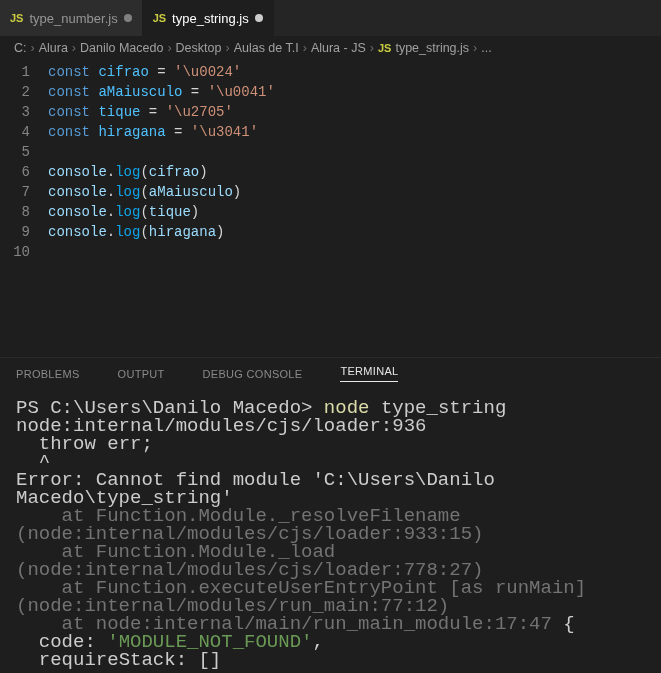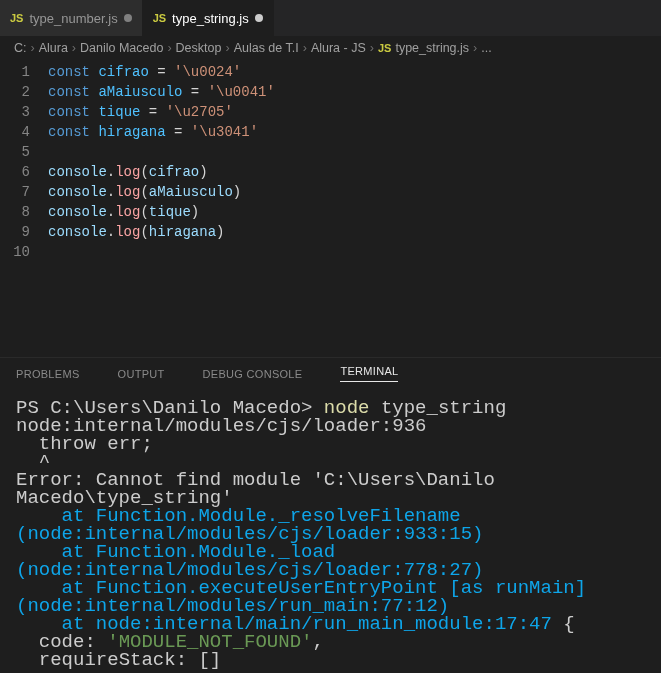--- a/index.html
+++ b/index.html
@@ -66,21 +66,21 @@
   padding-right: 18px;
   user-select: none;
 }
 .code { flex: 1; }
 .code div, .gutter div { height: 20px; white-space: pre; }
 .tok-kw { color: #569cd6; }
 .tok-var { color: #4fc1ff; }
 .tok-op { color: #d4d4d4; }
 .tok-str { color: #ce9178; }
 .tok-obj { color: #9cdcfe; }
-.tok-fn { color: #fca5a5; }
+.tok-fn { color: #0ea5e9; }
 .tok-pn { color: #d4d4d4; }
 .editor-blank { flex: 1; }
 .panel-tabs {
   display: flex;
   gap: 38px;
   padding: 0 16px;
   height: 32px;
   align-items: center;
   font-size: 11px;
   color: #8a8a8a;
@@ -94,21 +94,21 @@
 }
 .terminal {
   font-family: Consolas, "Courier New", monospace;
   font-size: 19px;
   line-height: 18px;
   padding: 10px 16px 4px 16px;
   color: #cccccc;
   flex: 0 0 auto;
 }
 .terminal .cmd-y { color: #dcdcaa; }
-.terminal .dim { color: #0ea5e9; }
+.terminal .dim { color: #737373; }
 .terminal .err-str { color: #6a9955; }
 .terminal div { white-space: pre-wrap; }
 </style>
 </head>
 <body>
 
 <div class="tabs">
   <div class="tab inactive">
     <span class="js-icon">JS</span>
     <span>type_number.js</span>

